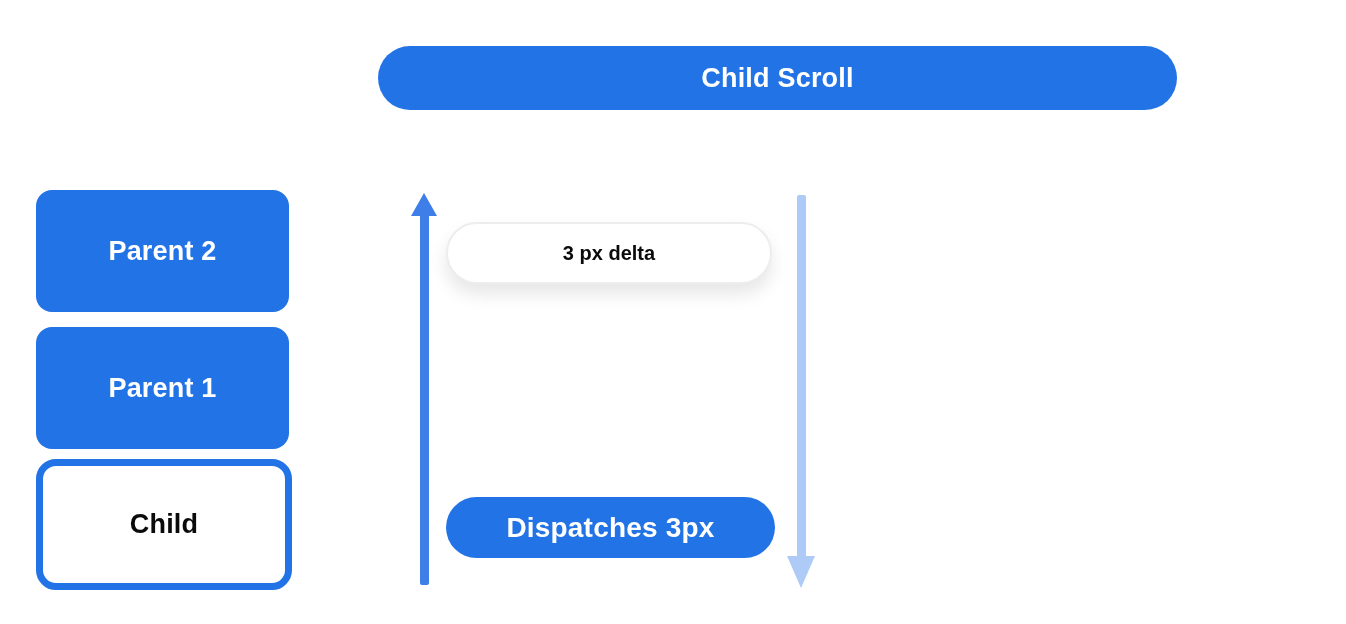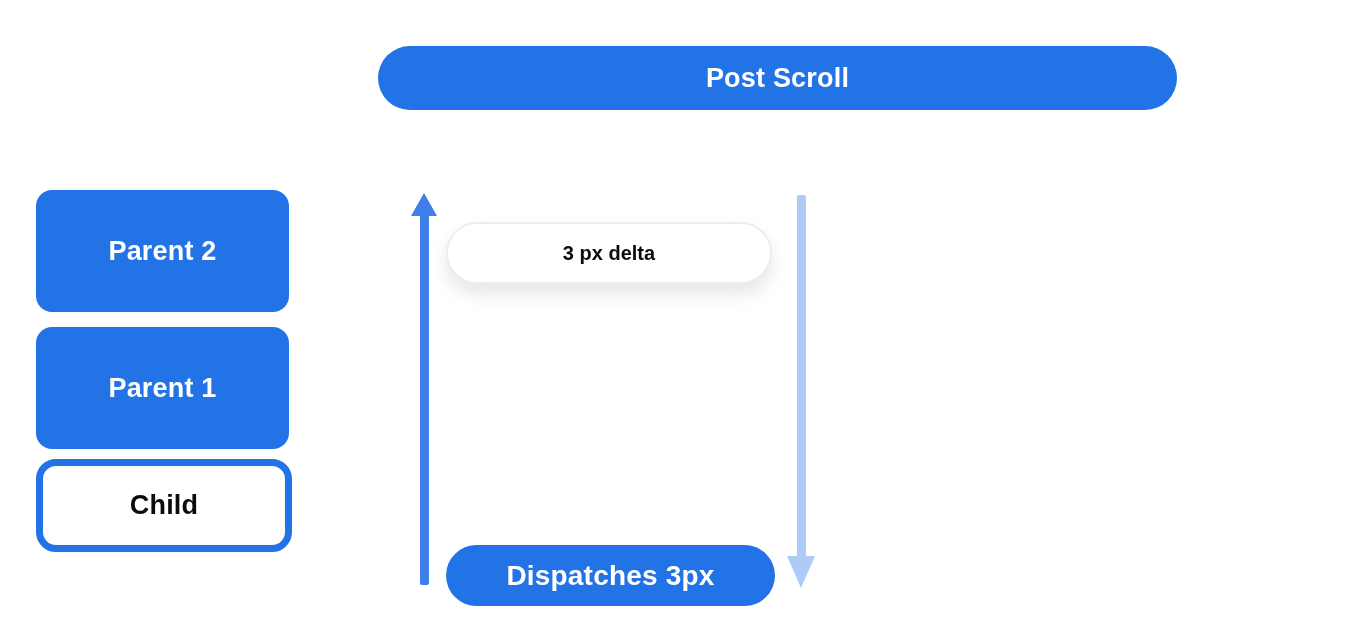--- a/index.html
+++ b/index.html
@@ -50,21 +50,21 @@
     font-size: 27px;
     font-weight: bold;
     box-sizing: border-box;
     letter-spacing: 0.2px;
   }
   #parent-2-box { top: 190px; }
   #parent-1-box { top: 327px; text-align: center; }
   #child-box {
     top: 459px;
     width: 256px;
-    height: 93px;
+    height: 131px;
     background: #ffffff;
     border: 7px solid #2273E6;
     border-radius: 20px;
     color: #0b0b0b;
     font-weight: 600;
   }
   
   .arrow-up-shaft {
     position: absolute;
     left: 420px;
@@ -121,30 +121,29 @@
   #dispatch-pill {
     left: 446px;
     top: 497px;
     width: 329px;
     height: 61px;
     background: #2273E6;
     color: #ffffff;
     font-size: 28px;
     font-weight: bold;
     letter-spacing: 0.2px;
-    margin-top: 48px;
   }
 </style>
 </head>
 <body>
 
 <div id="canvas">
 
   <div class="pill" id="post-scroll-banner">
-    <span>Post Scroll</span>
+    <span>Child Scroll</span>
   </div>
 
   <div class="stack-box" id="parent-2-box">
     <span>Parent 2</span>
   </div>
 
   <div class="stack-box" id="parent-1-box">
     <span>Parent 1</span>
   </div>
 

